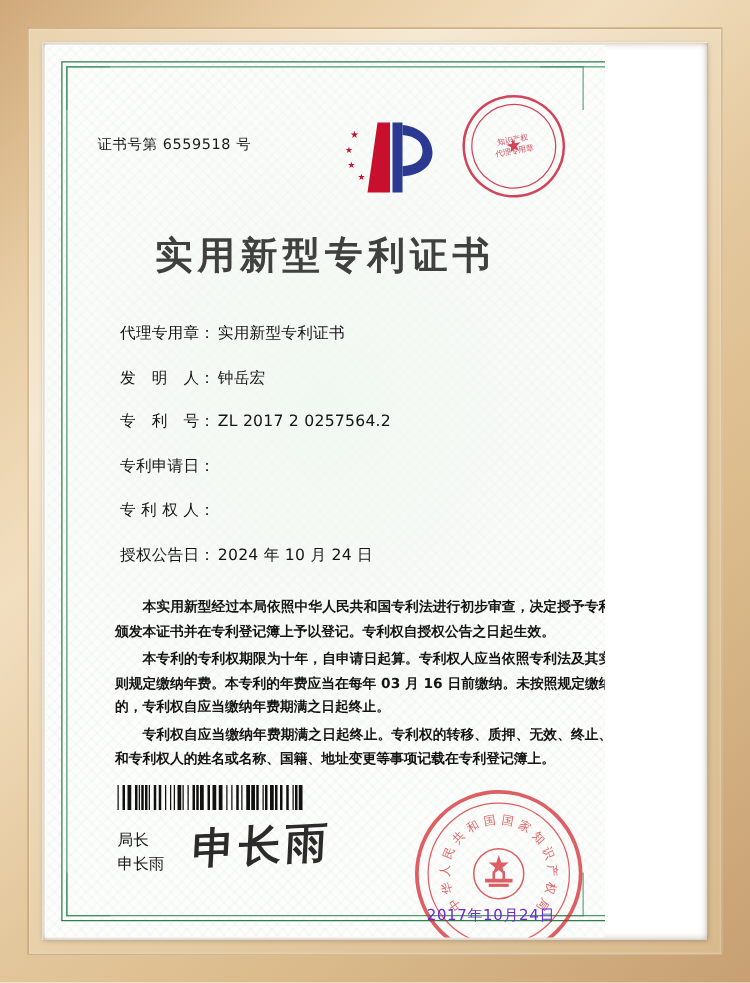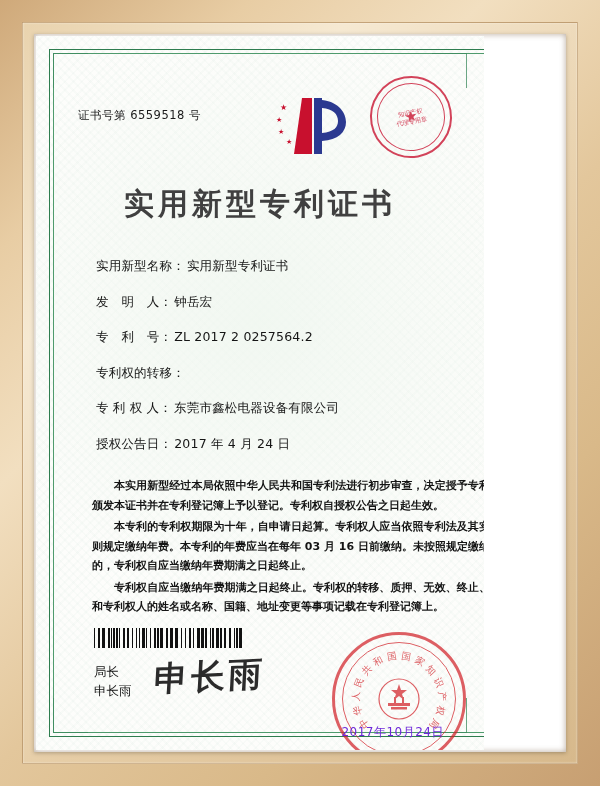--- a/index.html
+++ b/index.html
@@ -312,41 +312,40 @@
       <div class="seal-center-text">
         <div>知识产权</div>
         <div>代理专用章</div>
       </div>
     </div>
 
     <div id="main-title">实用新型专利证书</div>
 
     <div id="fields">
       <div class="field-row">
-        <span class="field-label">实用新型名称：</span>
+        <span class="field-label">代理专用章：</span>
         <span class="field-value">实用新型专利证书</span>
       </div>
       <div class="field-row">
         <span class="field-label">发　明　人：</span>
         <span class="field-value">钟岳宏</span>
       </div>
       <div class="field-row">
         <span class="field-label">专　利　号：</span>
         <span class="field-value">ZL 2017 2 0257564.2</span>
       </div>
       <div class="field-row">
-        <span class="field-label">专利权的转移：</span>
+        <span class="field-label">专利申请日：</span>
       </div>
       <div class="field-row">
         <span class="field-label">专 利 权 人：</span>
-        <span class="field-value">东莞市鑫松电器设备有限公司</span>
       </div>
       <div class="field-row">
         <span class="field-label">授权公告日：</span>
-        <span class="field-value">2017 年 4 月 24 日</span>
+        <span class="field-value">2024 年 10 月 24 日</span>
       </div>
     </div>
 
     <div id="body-text">
       <p>本实用新型经过本局依照中华人民共和国专利法进行初步审查，决定授予专利权，颁发本证书并在专利登记簿上予以登记。专利权自授权公告之日起生效。</p>
       <p>本专利的专利权期限为十年，自申请日起算。专利权人应当依照专利法及其实施细则规定缴纳年费。本专利的年费应当在每年 03 月 16 日前缴纳。未按照规定缴纳年费的，专利权自应当缴纳年费期满之日起终止。</p>
       <p>专利权自应当缴纳年费期满之日起终止。专利权的转移、质押、无效、终止、恢复和专利权人的姓名或名称、国籍、地址变更等事项记载在专利登记簿上。</p>
     </div>
 
     <div id="barcode">

